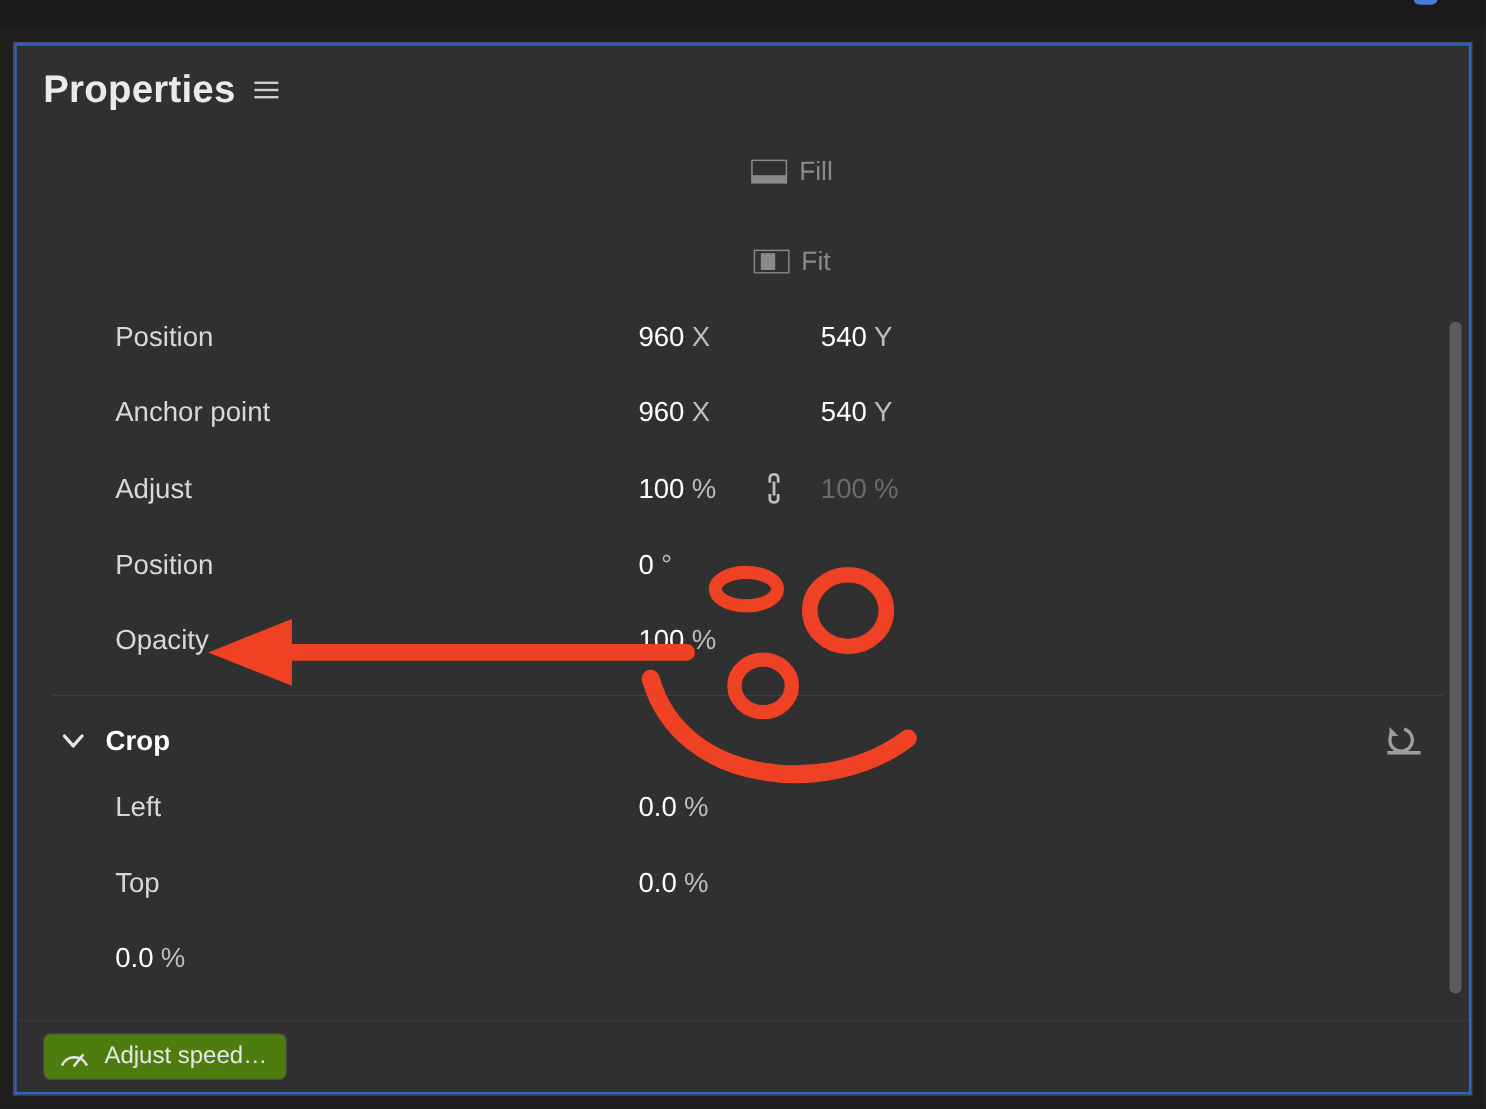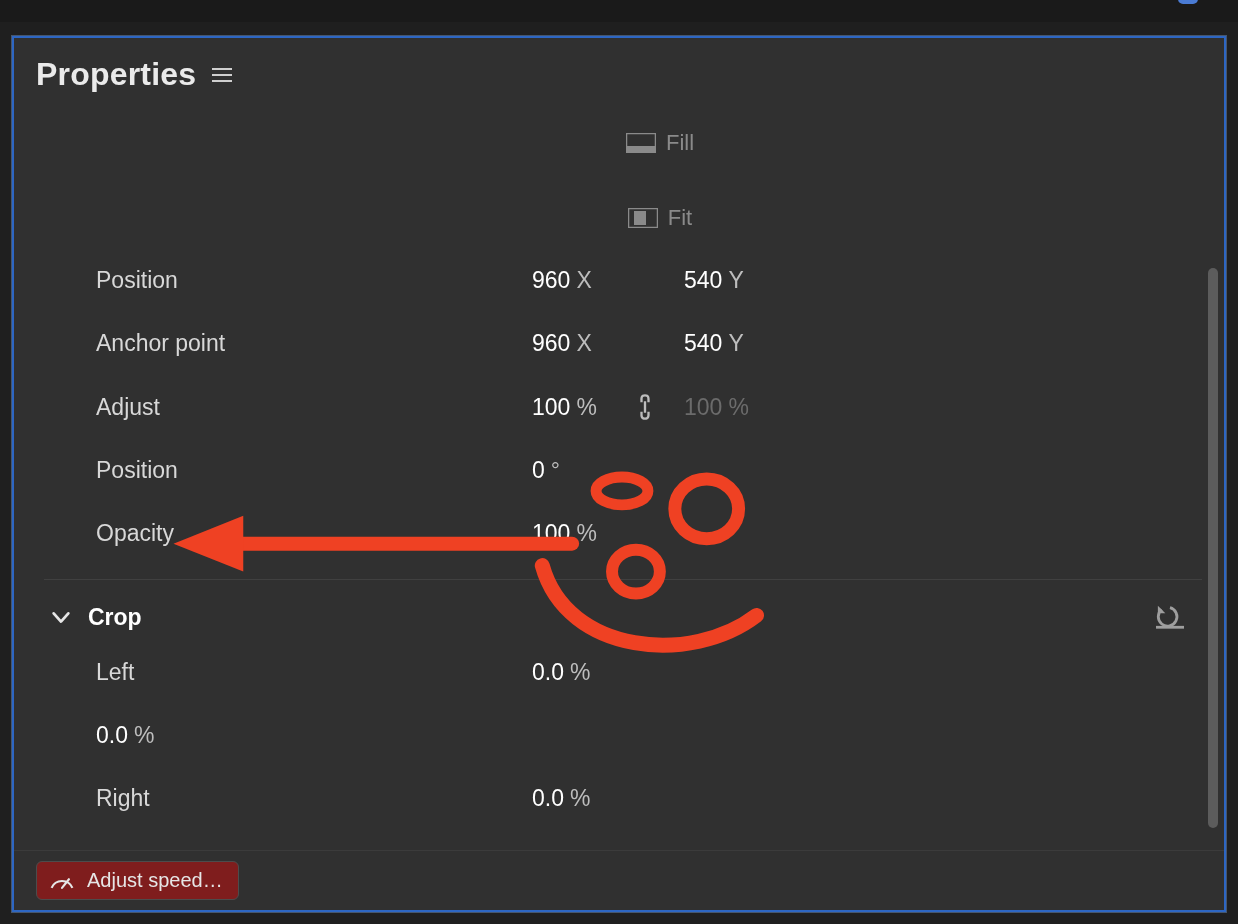--- a/index.html
+++ b/index.html
@@ -29,21 +29,21 @@
 
     .divider { border: none; border-top: 1px solid #404040; margin: 14px 22px 0 30px; }
 
     .section-row { display: flex; align-items: flex-start; padding: 24px 0 10px 36px; color: #fff; font-size: 23px; font-weight: 600; position: relative; }
     .chev { width: 26px; height: 26px; margin-right: 12px; color: #e6e6e6; cursor: pointer; display:flex; align-items:center; }
     .chev svg { width: 22px; height: 22px; }
     .reset-icon { margin-left: auto; margin-right: 40px; color: #9e9e9e; cursor: pointer; display:flex; }
     .reset-icon svg { width: 28px; height: 26px; }
 
     .footerbar { position: absolute; left: 0; right: 0; bottom: 0; height: 60px; border-top: 1px solid #3b3b3b; background: #303030; display:flex; align-items:center; padding-left: 22px; }
-    .speed-btn { display:flex; align-items:center; gap: 12px; border: 1px solid #4c4c4c; border-radius: 6px; background: #7f1d1d; color: #e6e6e6; font-size: 20px; padding: 7px 15px 7px 12px; cursor: pointer; }
+    .speed-btn { display:flex; align-items:center; gap: 12px; border: 1px solid #4c4c4c; border-radius: 6px; background: #4d7c0f; color: #e6e6e6; font-size: 20px; padding: 7px 15px 7px 12px; cursor: pointer; }
     .speed-btn svg { width: 26px; height: 20px; }
 
     .scroll-thumb { position: absolute; right: 6px; top: 230px; width: 10px; height: 560px; border-radius: 5px; background: #5c5c5c; }
 
     
     .ann { position: absolute; left: 0; top: 0; width: 100%; height: 100%; pointer-events: none; }
   </style>
 </head>
 <body>
 
@@ -159,27 +159,27 @@
     </div>
 
     <div class="prop-row">
       <div class="prop-label">Left</div>
       <div class="val-pair">
         <span class="val-num">0.0</span>
         <span class="val-unit">%</span>
       </div>
     </div>
     <div class="prop-row">
-      <div class="val-pair">
-        <span class="val-num">0.0</span>
-        <span class="val-unit">%</span>
-      </div>
-    </div>
-    <div class="prop-row">
-      <div class="prop-label">Right</div>
+      <div class="prop-label">Top</div>
+      <div class="val-pair">
+        <span class="val-num">0.0</span>
+        <span class="val-unit">%</span>
+      </div>
+    </div>
+    <div class="prop-row">
       <div class="val-pair">
         <span class="val-num">0.0</span>
         <span class="val-unit">%</span>
       </div>
     </div>
     <div class="prop-row">
       <div class="val-pair">
         <span class="val-num">0.0</span>
         <span class="val-unit">%</span>
       </div>

